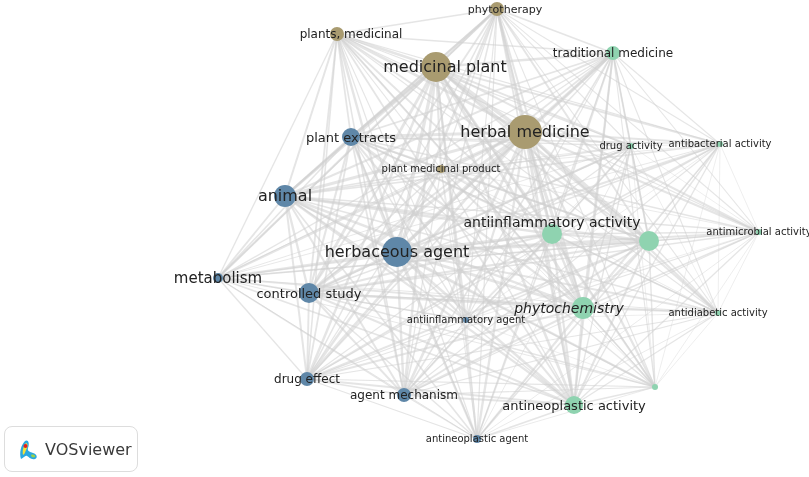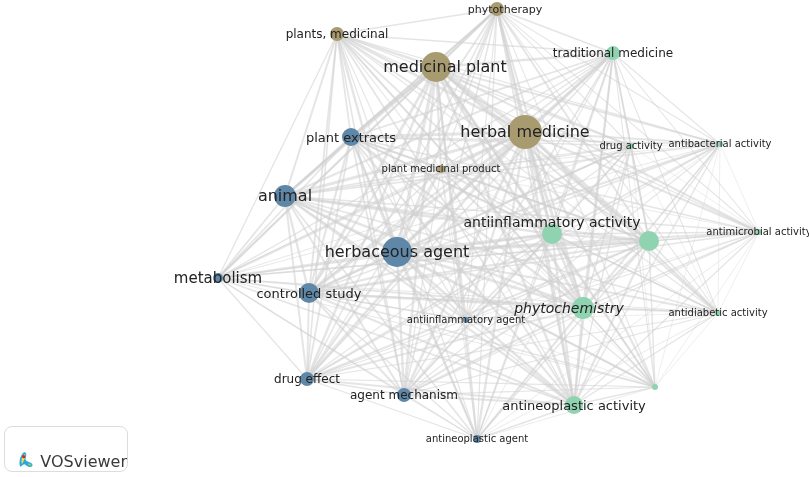--- a/index.html
+++ b/index.html
@@ -1,19 +1,19 @@
 <!DOCTYPE html>
 <html><head>
 <meta charset="utf-8">
 <style>
   html, body { margin:0; padding:0; background:#ffffff; }
   body { width:809px; height:477px; position:relative; overflow:hidden; font-family:"DejaVu Sans", sans-serif; }
   #net { position:absolute; left:0; top:0; }
   .lbl { position:absolute; white-space:nowrap; color:#222; transform:translate(-50%,-50%); line-height:1; }
-  .badge { position:absolute; left:4px; top:426px; width:124px; height:46px; border:1px solid #dddddd; border-radius:8px; background:#fff; display:flex; align-items:flex-end; box-sizing:border-box; padding-left:12px; }
+  .badge { position:absolute; left:4px; top:426px; width:134px; height:46px; border:1px solid #dddddd; border-radius:8px; background:#fff; display:flex; align-items:center; box-sizing:border-box; padding-left:12px; }
   .badge-text { font-family:"DejaVu Sans", sans-serif; font-size:16px; color:#3a3a3a; margin-left:6px; }
 </style>
 </head>
 <body>
 
 <svg id="net" width="809" height="477" viewBox="0 0 809 477">
   <g id="edges">
       <line x1="497" y1="9" x2="337" y2="34" stroke="#d0d0d0" stroke-width="1.56" stroke-opacity="0.55"></line>
       <line x1="497" y1="9" x2="436" y2="67" stroke="#d0d0d0" stroke-width="2.44" stroke-opacity="0.55"></line>
       <line x1="497" y1="9" x2="613" y2="53" stroke="#d0d0d0" stroke-width="1.56" stroke-opacity="0.55"></line>
@@ -313,21 +313,21 @@
       <circle cx="466" cy="320" r="3" fill="#5f87a8"></circle>
       <circle cx="307" cy="379" r="7" fill="#5f87a8"></circle>
       <circle cx="404" cy="395" r="7" fill="#5f87a8"></circle>
       <circle cx="655" cy="387" r="3" fill="#8fd3b0"></circle>
       <circle cx="574" cy="405" r="9" fill="#8fd3b0"></circle>
       <circle cx="477" cy="439" r="4" fill="#5f87a8"></circle>
     </g>
 </svg>
 <div id="labels">
     <div class="lbl" style="left: 497px; top: 9px; font-size: 11px; margin-left: 8px;">phytotherapy</div>
-    <div class="lbl" style="left: 337px; top: 34px; font-size: 12px;">plants, medicinal</div>
+    <div class="lbl" style="left: 351px; top: 34px; font-size: 12px;">plants, medicinal</div>
     <div class="lbl" style="left: 436px; top: 67px; font-size: 16px; margin-left: 9px;">medicinal plant</div>
     <div class="lbl" style="left: 613px; top: 53px; font-size: 12px;">traditional medicine</div>
     <div class="lbl" style="left: 525px; top: 132px; font-size: 16px;">herbal medicine</div>
     <div class="lbl" style="left: 351px; top: 137px; font-size: 13px;">plant extracts</div>
     <div class="lbl" style="left: 631px; top: 146px; font-size: 10px;">drug activity</div>
     <div class="lbl" style="left: 720px; top: 144px; font-size: 10px;">antibacterial activity</div>
     <div class="lbl" style="left: 441px; top: 169px; font-size: 10px;">plant medicinal product</div>
     <div class="lbl" style="left: 285px; top: 196px; font-size: 16px;">animal</div>
     <div class="lbl" style="left: 552px; top: 222px; font-size: 14px;">antiinflammatory activity</div>
     <div class="lbl" style="left: 759px; top: 232px; font-size: 10px;">antimicrobial activity</div>

